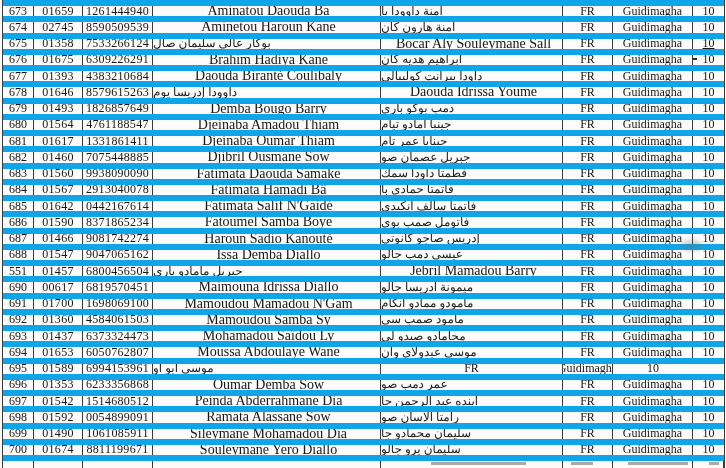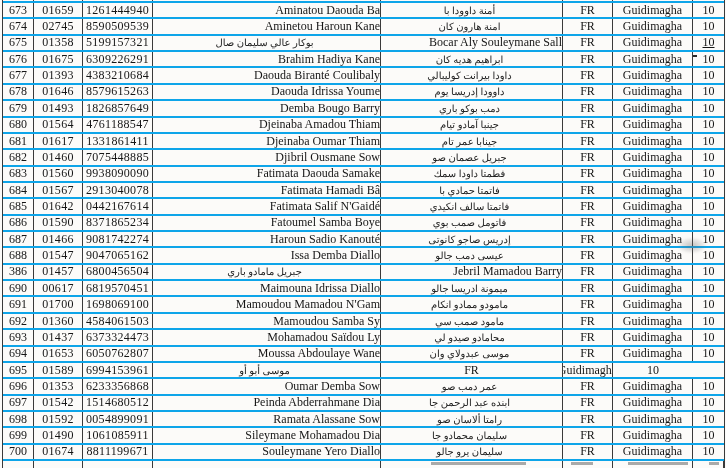--- a/index.html
+++ b/index.html
@@ -24,21 +24,21 @@
     height: 468px;
     display: flex;
     flex-direction: column;
     border-left: 1px solid #3a3a3a;
     border-right: 1px solid #3a3a3a;
     box-sizing: border-box;
   }
   .row {
     display: grid;
     grid-template-columns: 31px 49px 70px 228px 182px 50px 80px 1fr;
-    border-bottom: 2px solid #0ea5e9;
+    border-bottom: 6px solid #0ea5e9;
     box-sizing: border-box;
     flex: 1;
     min-height: 0;
   }
   .row.partial-top {
     flex: none;
     height: 3px;
   }
   .row.partial-bottom {
     flex: none;
@@ -52,28 +52,29 @@
     display: flex;
     align-items: center;
     justify-content: center;
     overflow: hidden;
     white-space: nowrap;
     font-size: 12px;
     position: relative;
   }
   .cell:last-child { border-right: none; }
   .cell.c-name {
+    justify-content: center;
+    padding-left: 4px;
+    font-size: 14px;
+  }
+  .cell.c-arabic {
     justify-content: flex-end;
-    padding-left: 4px;
-    font-size: 12px;
-  }
-  .cell.c-arabic {
     padding-right: 4px;
     direction: rtl;
-    font-size: 10px;
+    font-size: 12px;
     color: #222;
   }
   .cell.c-code, .cell.c-nid { letter-spacing: 0.3px; }
   .cell.c-score.mark-underline .val { text-decoration: underline; }
   .dash-mark {
     position: absolute;
     left: -13px;
     top: 3px;
     width: 17px;
     height: 2px;
@@ -169,21 +170,21 @@
             <span class="val">10</span>
           </div>
         </div><div class="row">
           <div class="cell c-num">
             <span class="val">675</span>
           </div>
           <div class="cell c-code">
             <span class="val">01358</span>
           </div>
           <div class="cell c-nid">
-            <span class="val">5199157321</span>
+            <span class="val">7533266124</span>
           </div>
           <div class="cell c-arabic">
             <span class="val">بوكار عالي سليمان صال</span>
           </div>
           <div class="cell c-name">
             <span class="val">Bocar Aly Souleymane Sall</span>
           </div>
           <div class="cell c-lang">
             <span class="val">FR</span>
           </div>
@@ -247,26 +248,26 @@
         </div><div class="row">
           <div class="cell c-num">
             <span class="val">678</span>
           </div>
           <div class="cell c-code">
             <span class="val">01646</span>
           </div>
           <div class="cell c-nid">
             <span class="val">8579615263</span>
           </div>
+          <div class="cell c-arabic">
+            <span class="val">داوودا إدريسا يوم</span>
+          </div>
           <div class="cell c-name">
             <span class="val">Daouda Idrissa Youme</span>
           </div>
-          <div class="cell c-arabic">
-            <span class="val">داوودا إدريسا يوم</span>
-          </div>
           <div class="cell c-lang">
             <span class="val">FR</span>
           </div>
           <div class="cell c-region">
             <span class="val">Guidimagha</span>
           </div>
           <div class="cell c-score">
             <span class="val">10</span>
           </div>
         </div><div class="row">
@@ -514,21 +515,21 @@
             <span class="val">FR</span>
           </div>
           <div class="cell c-region">
             <span class="val">Guidimagha</span>
           </div>
           <div class="cell c-score">
             <span class="val">10</span>
           </div>
         </div><div class="row">
           <div class="cell c-num">
-            <span class="val">386</span>
+            <span class="val">551</span>
           </div>
           <div class="cell c-code">
             <span class="val">01457</span>
           </div>
           <div class="cell c-nid">
             <span class="val">6800456504</span>
           </div>
           <div class="cell c-arabic">
             <span class="val">جبريل مامادو باري</span>
           </div>

